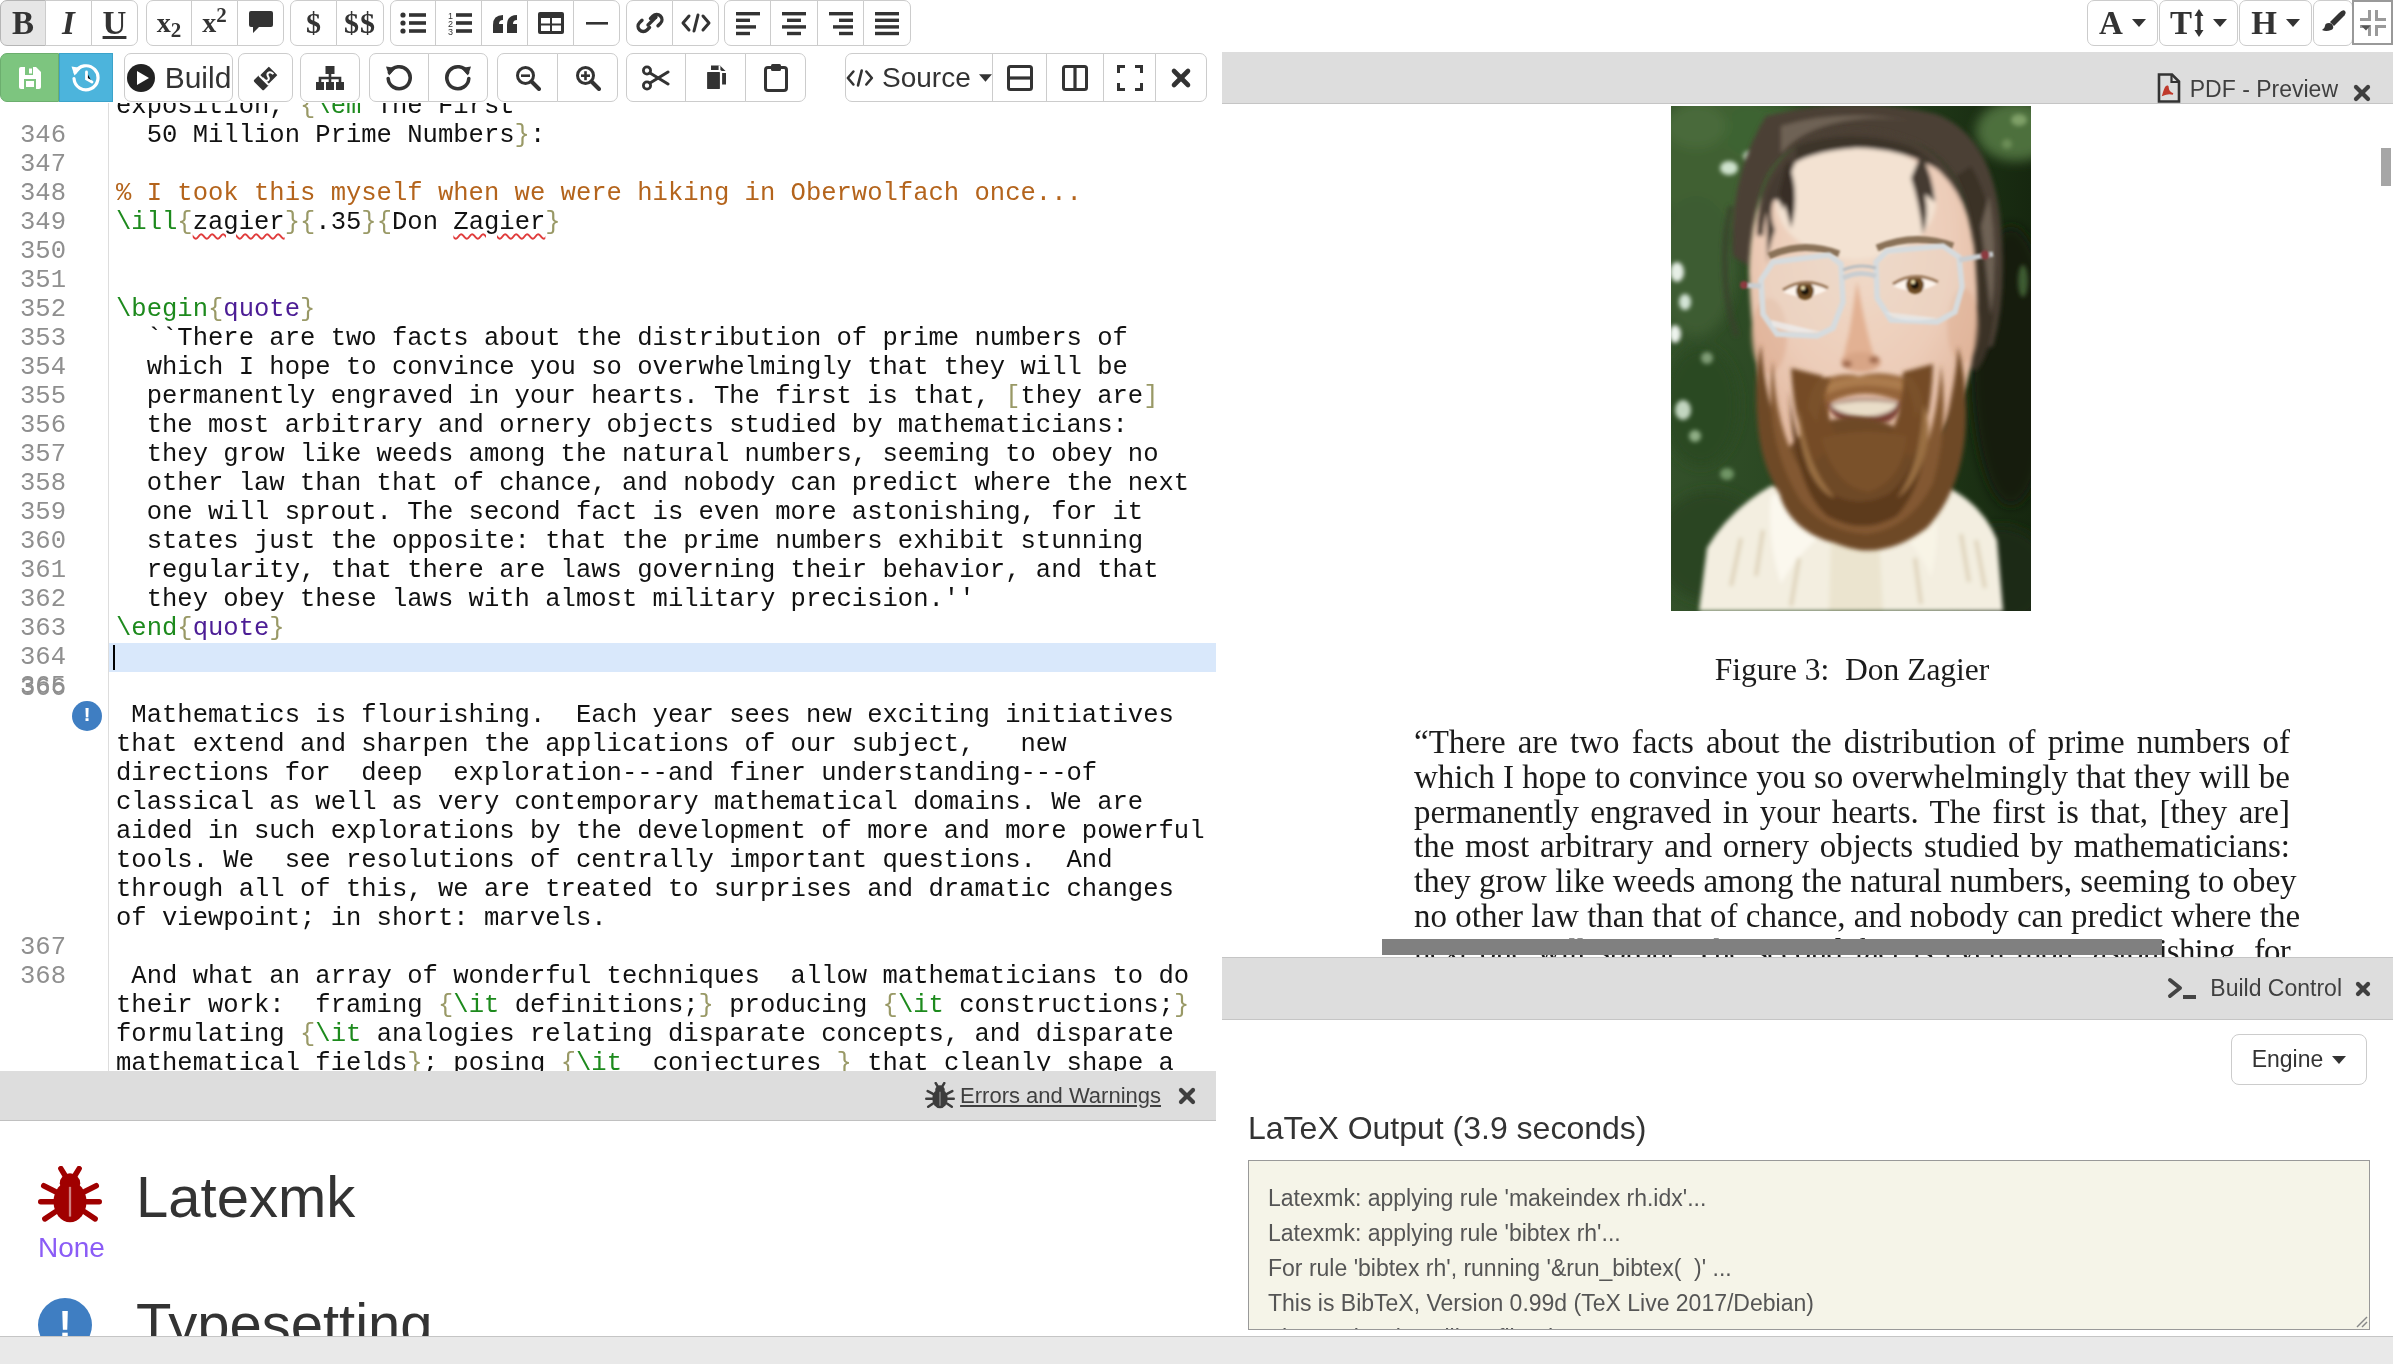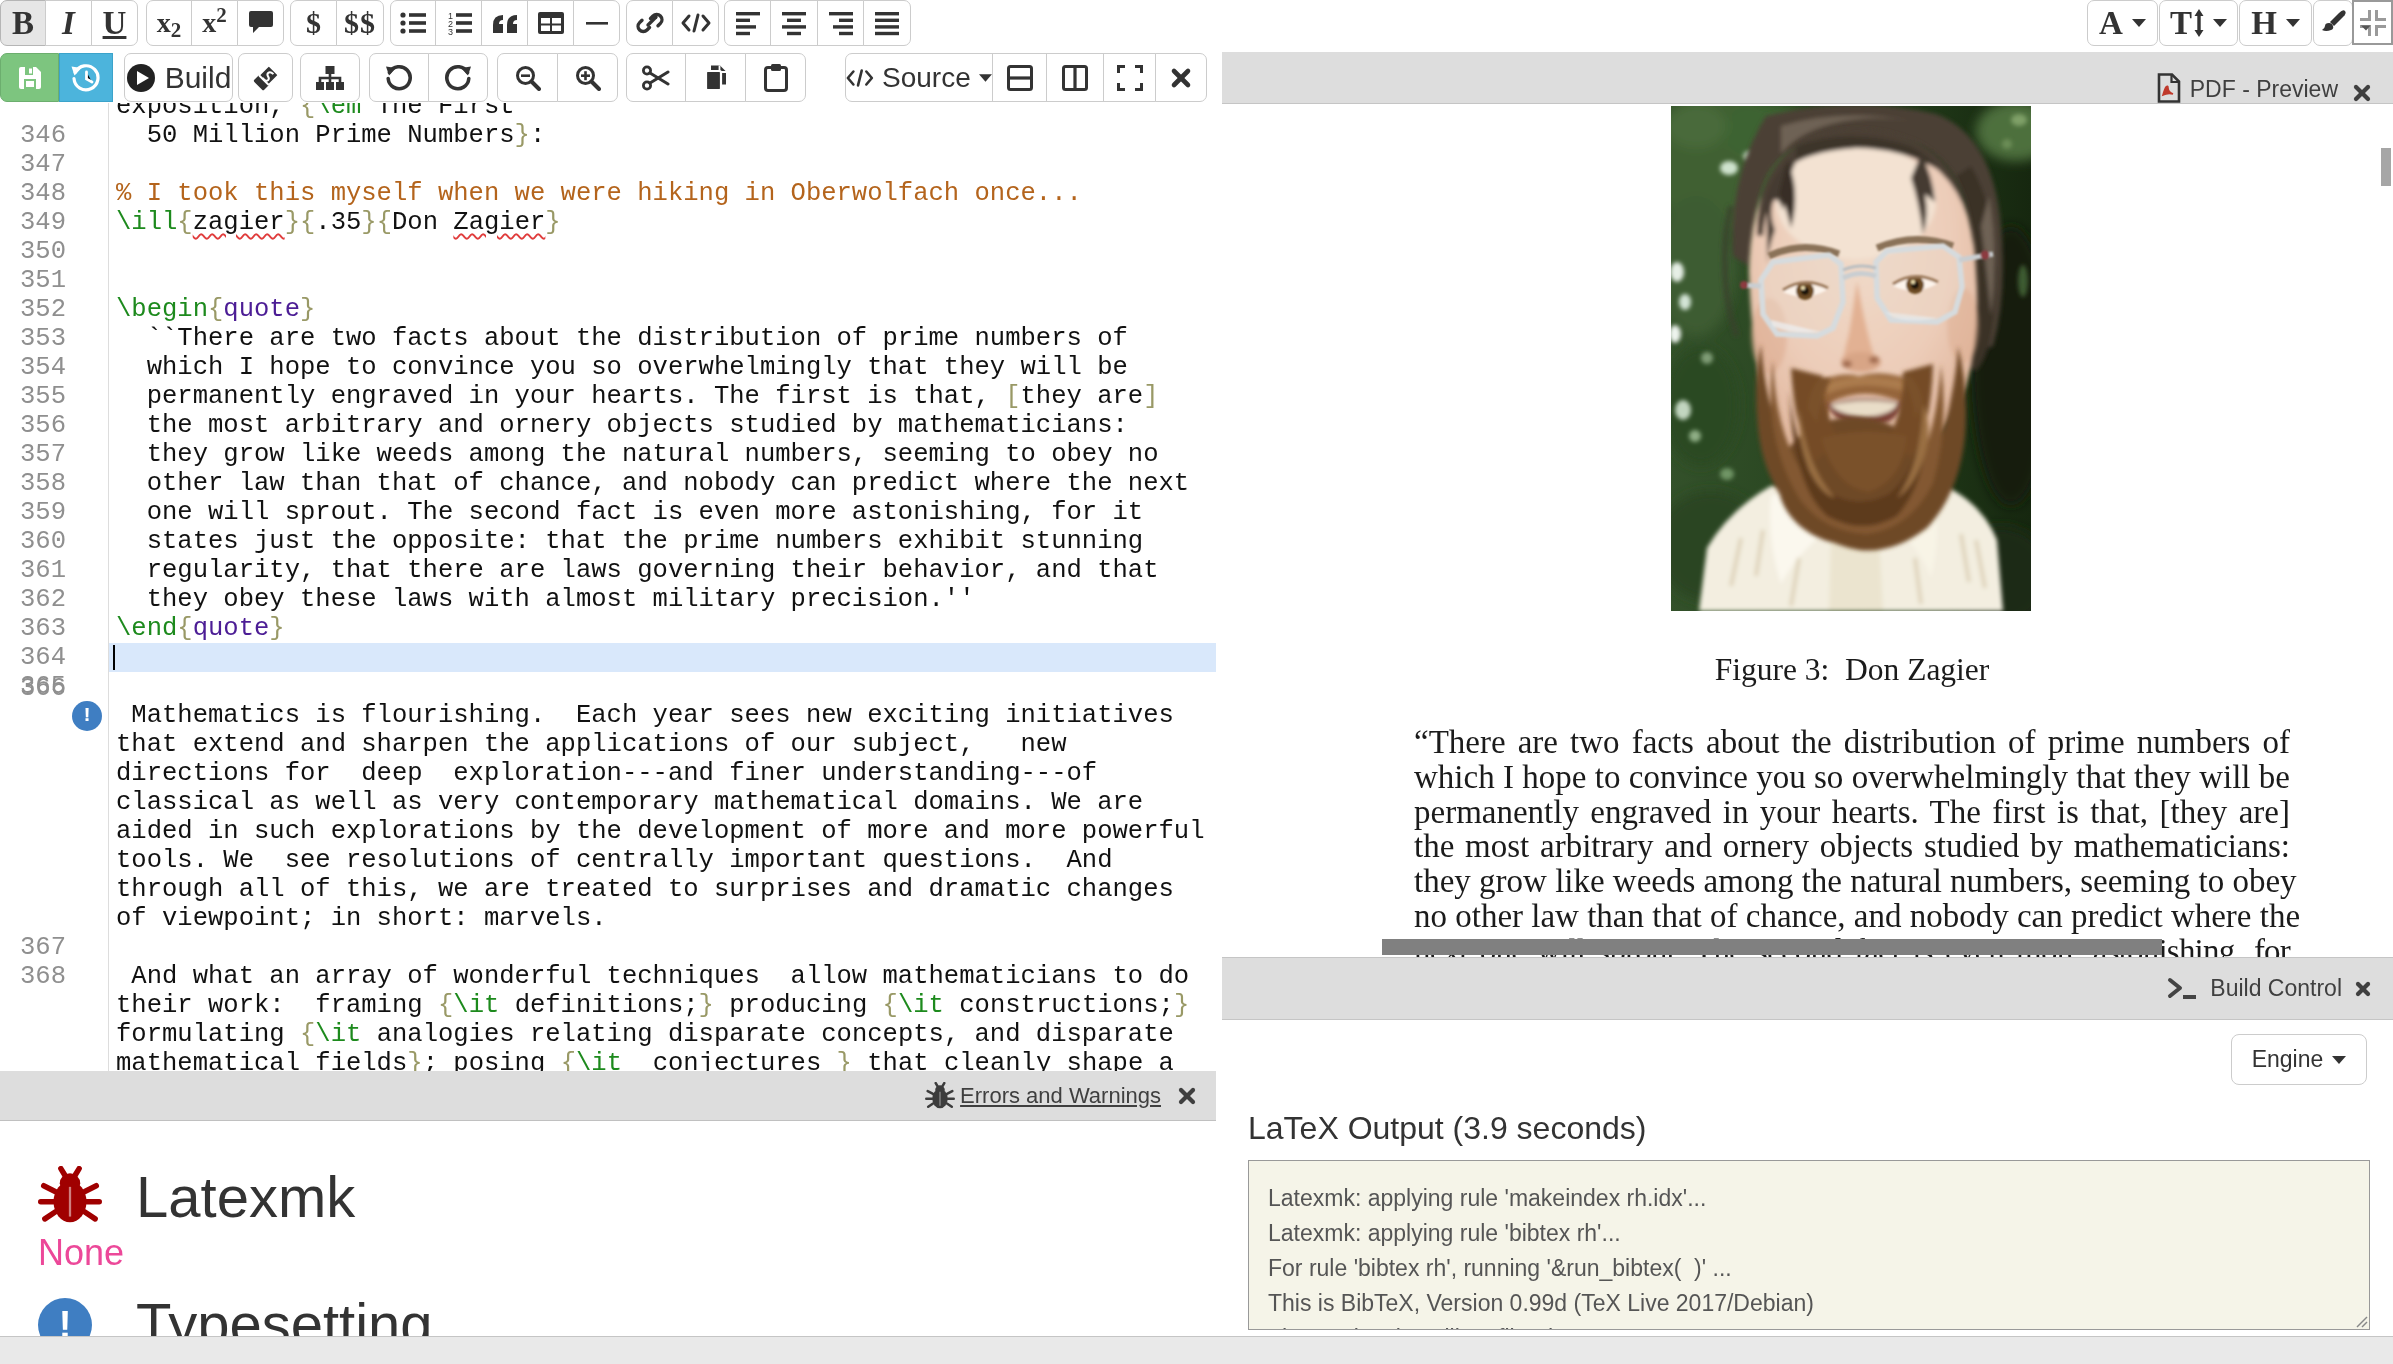--- a/index.html
+++ b/index.html
@@ -476,21 +476,21 @@
 <path d="M20.5 11 L25.5 8.5"></path>
           <path d="M21.2 15.5 L26.8 15.5"></path>
           <path d="M20.5 20 L25 23"></path>
 <path d="M11.5 3.5 L10 1"></path>
           <path d="M16.5 3.5 L18 1"></path>
         </g>
 <path d="M14 9 L14 22" stroke="#fff" stroke-width="1" opacity="0.5"></path>
       </svg>
     </div>
 <div class="abs" style="left:136px;top:1163px;font-size:58px;color:#333;">Latexmk</div>
-<div class="abs" style="left:38px;top:1232px;font-size:36px;color:#ec4899;">None</div>
+<div class="abs" style="left:38px;top:1232px;font-size:28px;color:#8b5cf6;">None</div>
 <div class="abs" style="left:38px;top:1298px;width:54px;height:54px;border-radius:50%;background:#3f7ec2;color:#fff;font-weight:bold;font-size:38px;display:flex;align-items:center;justify-content:center;">!</div>
 <div class="abs" style="left:136px;top:1290px;font-size:58px;color:#333;">Typesetting</div>
 <div class="abs" style="left:1222px;top:52px;width:1171px;height:52px;background:#ddd;border-bottom:1px solid #c5c5c5;">
       <div class="abs" style="right:21px;top:0;height:100%;display:flex;align-items:flex-end;">
         <svg width="24" height="30" viewBox="0 0 24 30">
           <path d="M2 1.5 L15 1.5 L22 8.5 L22 28.5 L2 28.5 Z" fill="none" stroke="#333" stroke-width="2.6"></path>
           <path d="M14.5 2 L14.5 9 L21.5 9" fill="none" stroke="#333" stroke-width="2.2"></path>
           <path d="M6 22 Q8 15 9 14 Q11 12 11 15 Q11 19 16 21 Q12 20 9 21 Q7 21.6 6 22 Z" fill="#c0392b" stroke="#c0392b" stroke-width="1.6"></path>
         </svg>
         <span style="margin-left:9px;font-size:23px;color:#3f3f3f;">PDF - Preview</span>

